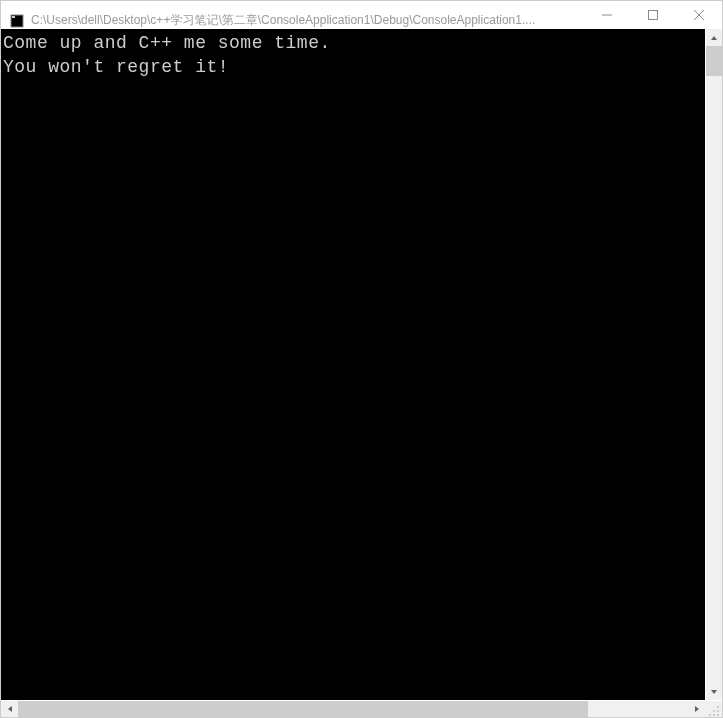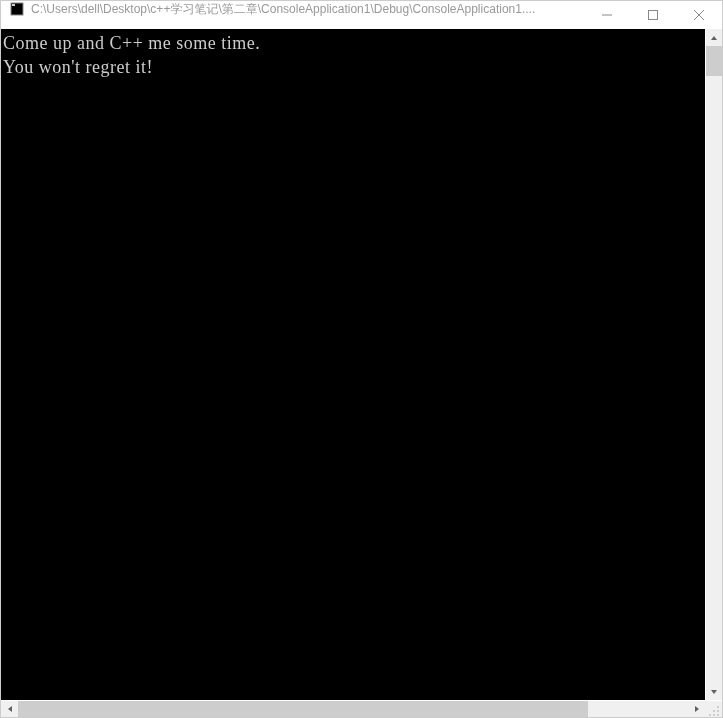--- a/index.html
+++ b/index.html
@@ -20,21 +20,21 @@
       height: 718px;
       border: 1px solid #cccccc;
       display: flex;
       flex-direction: column;
       background: #ffffff;
     }
     .titlebar {
       height: 28px;
       background: #ffffff;
       display: flex;
-      align-items: flex-start;
+      align-items: flex-end;
       flex-shrink: 0;
       border-radius: 14px;
     }
     .titlebar-icon {
       width: 16px;
       height: 16px;
       margin-left: 8px;
       margin-right: 6px;
       display: flex;
       align-items: center;
@@ -76,21 +76,21 @@
     .console-wrapper {
       flex: 1;
       display: flex;
       overflow: hidden;
       position: relative;
     }
     .console-area {
       flex: 1;
       background: #000000;
       color: #cccccc;
-      font-family: Liberation Serif, serif;
+      font-family: Liberation Mono, monospace;
       font-size: 18px;
       line-height: 24px;
       padding: 2px 2px;
       white-space: pre;
       overflow: hidden;
       letter-spacing: 0.5px;
     }
     .vscrollbar {
       width: 17px;
       background: #f0f0f0;

